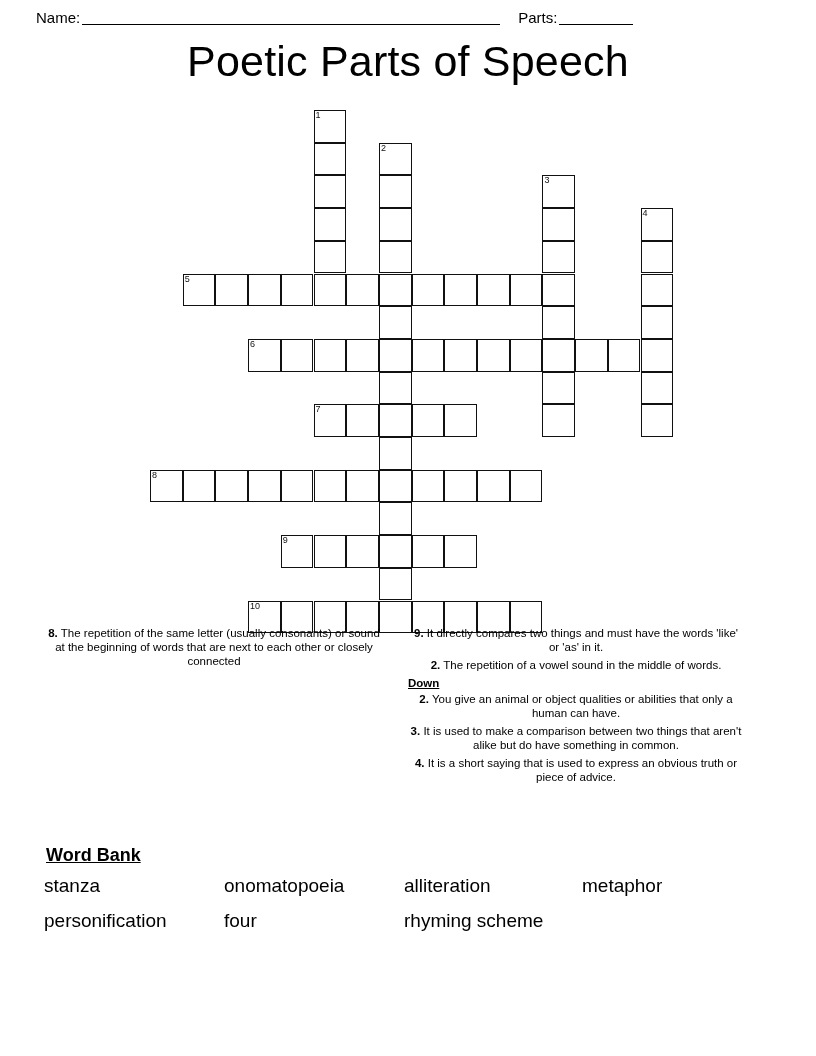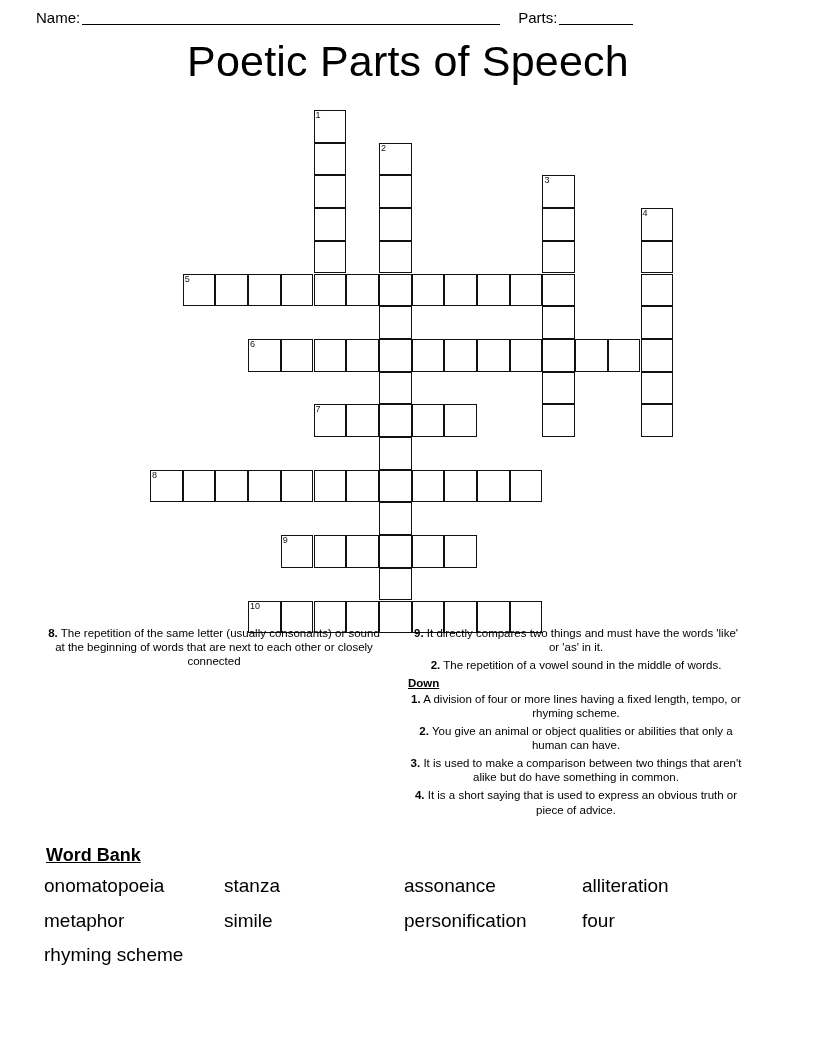--- a/index.html
+++ b/index.html
@@ -204,44 +204,38 @@
     <div class="clue">
       <b>9.</b>
       <span>It directly compares two things and must have the words 'like' or 'as' in it.</span>
     </div>
     <div class="clue">
       <b>2.</b>
       <span>The repetition of a vowel sound in the middle of words.</span>
     </div>
     <div class="clue-head">Down</div>
     <div class="clue">
-      <b>1.</b>
-      <span>A division of four or more lines having a fixed length, tempo, or rhyming scheme.</span>
-    </div>
-    <div class="clue">
       <b>2.</b>
       <span>You give an animal or object qualities or abilities that only a human can have.</span>
     </div>
     <div class="clue">
       <b>3.</b>
       <span>It is used to make a comparison between two things that aren't alike but do have something in common.</span>
     </div>
     <div class="clue">
       <b>4.</b>
       <span>It is a short saying that is used to express an obvious truth or piece of advice.</span>
     </div>
   </div>
 </div>
 
 <div class="wb-title">Word Bank</div>
 <div class="wb-grid" id="word-bank">
+    <div class="wb-item">stanza</div>
     <div class="wb-item">onomatopoeia</div>
-    <div class="wb-item">stanza</div>
-    <div class="wb-item">assonance</div>
     <div class="wb-item">alliteration</div>
     <div class="wb-item">metaphor</div>
-    <div class="wb-item">simile</div>
     <div class="wb-item">personification</div>
     <div class="wb-item">four</div>
     <div class="wb-item">rhyming scheme</div>
     <div class="wb-item"></div>
     <div class="wb-item"></div>
   </div>
 
 </body></html>

